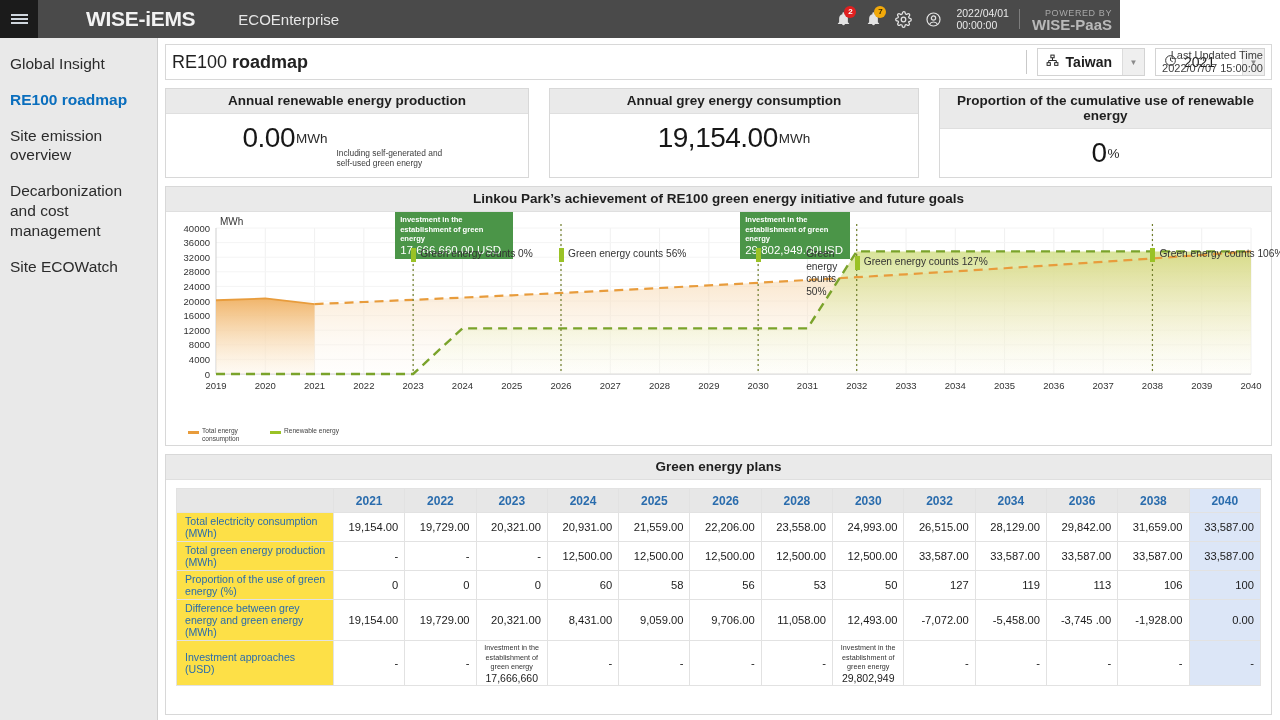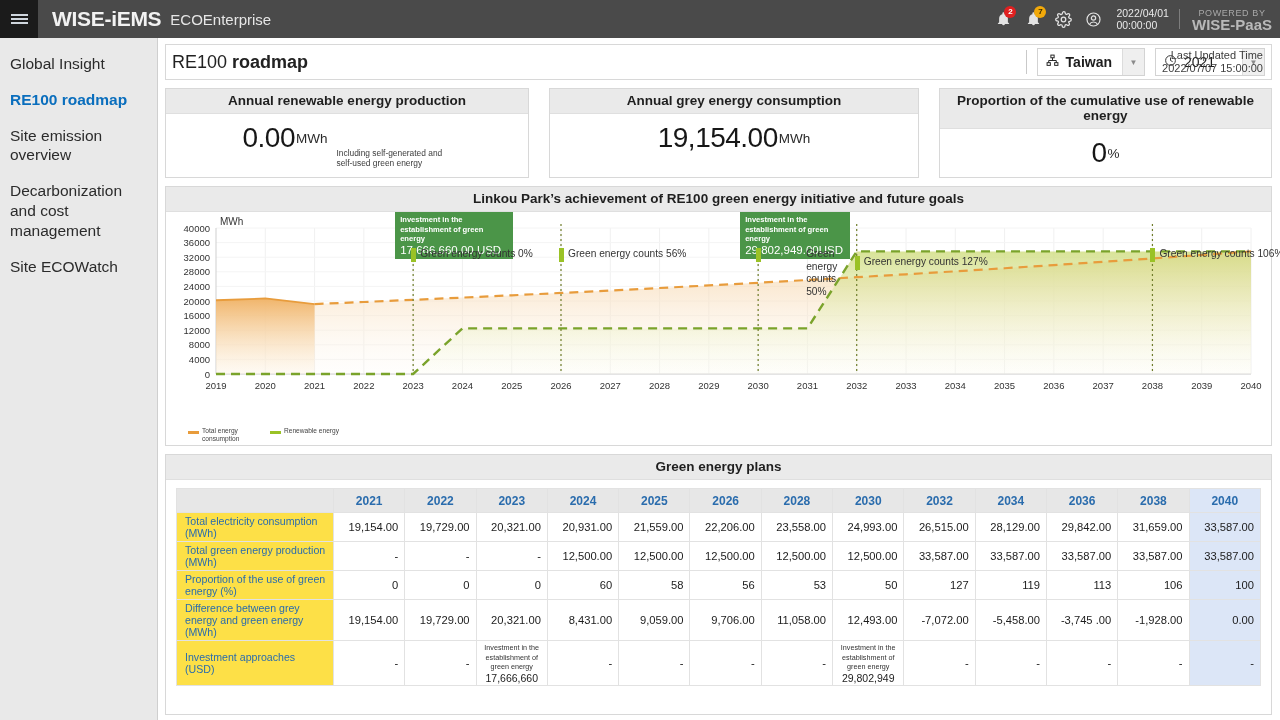--- a/index.html
+++ b/index.html
@@ -5,22 +5,22 @@
   * { box-sizing: border-box; margin: 0; padding: 0; }
   html, body {
     width: 1280px; height: 720px;
     font-family: "Liberation Sans", sans-serif;
     background: #ffffff;
     overflow: hidden;
   }
 
   
   .topbar {
-    position: absolute; left: 0; top: 0; width: 1280px; height: 38px;
-    background: #4a4a4a; display: flex; align-items: center;
+    position: absolute; left: 0; top: 0; width: 1120px; height: 38px;
+    background: #4a4a4a; display: flex; align-items: center; gap: 34px;
   }
   .hamburger-box {
     width: 38px; height: 38px; background: #1b1b1b;
     display: flex; align-items: center; justify-content: center;
     cursor: pointer;
   }
   .hamburger-box .bar {
     width: 17px; height: 2px; background: #cfd6dd; margin: 2px 0; display: block;
   }
   .brand-wise {
@@ -44,21 +44,21 @@
     text-align: center; padding: 0 2px; font-weight: bold;
   }
   .badge.red { background: #e02020; }
   .badge.yellow { background: #f2a90a; color: #3a2c00; }
   .ts {
     font-size: 10.5px; color: #e8e8e8; line-height: 12px; margin: 0 10px 0 8px;
     text-align: left;
   }
   .divider-v { width: 1px; height: 20px; background: #7d7d7d; }
   .powered {
-    margin-left: 12px; text-align: center; line-height: 11px;
+    margin-left: 12px; text-align: right; line-height: 11px;
   }
   .powered .p1 { font-size: 9px; color: #a8a8a8; letter-spacing: .6px; display:block; }
   .powered .p2 { font-size: 15px; color: #b9b9b9; font-weight: bold; display:block; }
 
   
   .sidebar {
     position: absolute; left: 0; top: 38px; width: 158px; height: 682px;
     background: #e9e9e9; border-right: 1px solid #cfcfcf;
     padding-top: 8px;
   }

